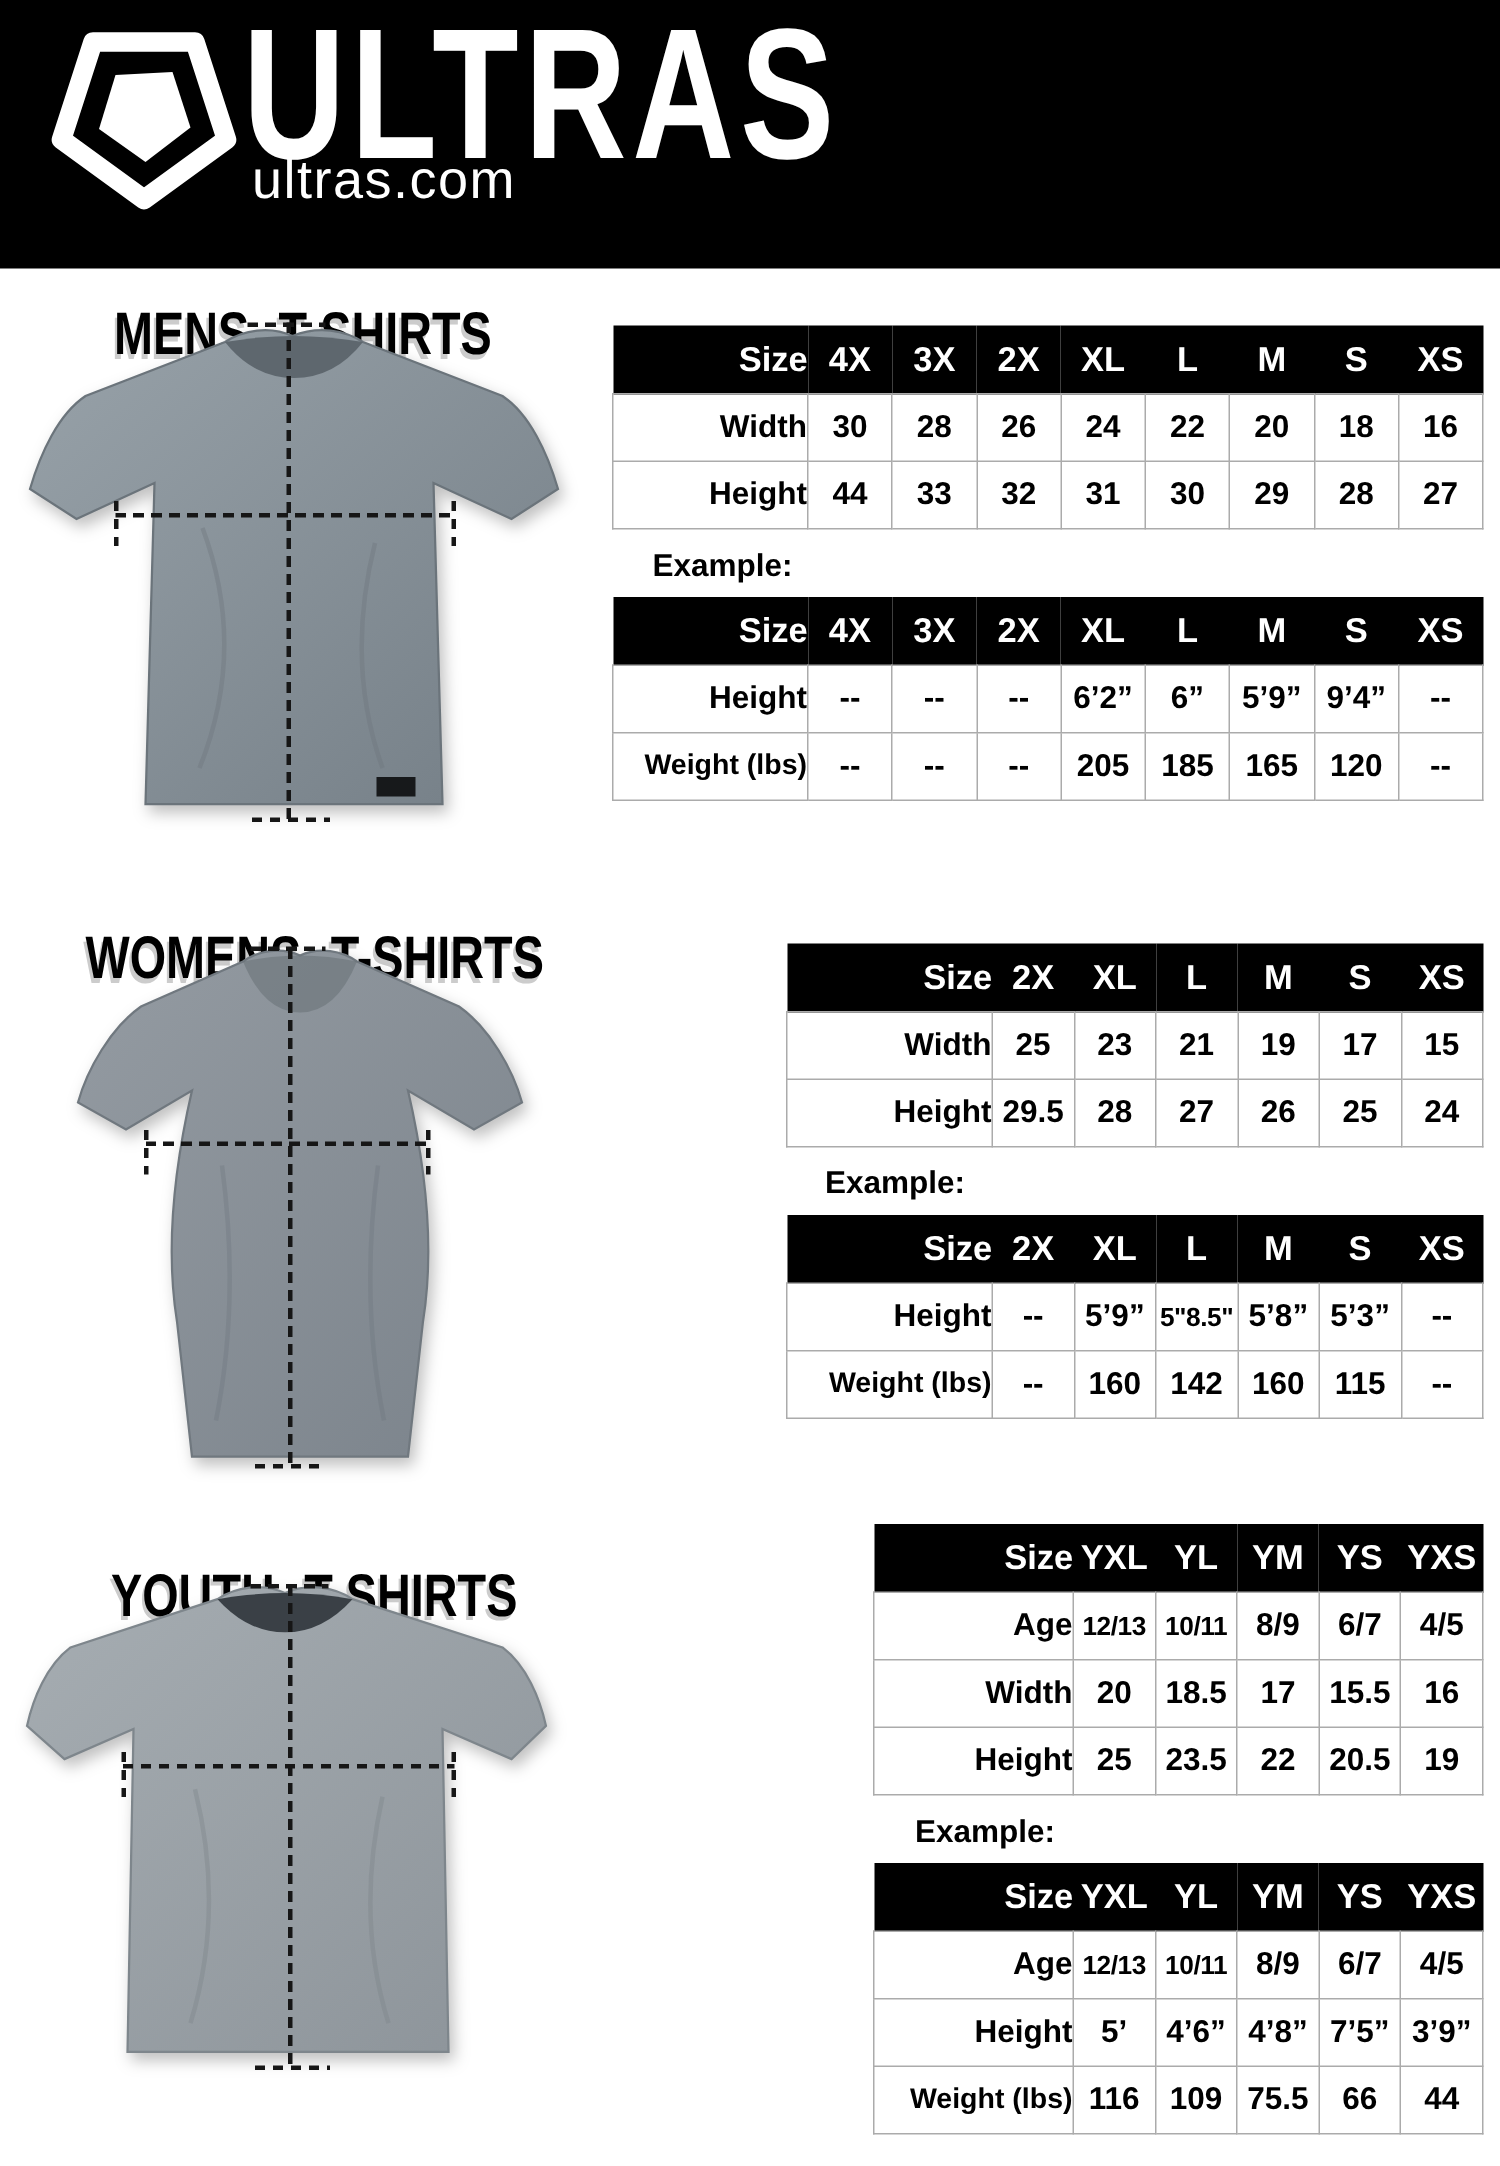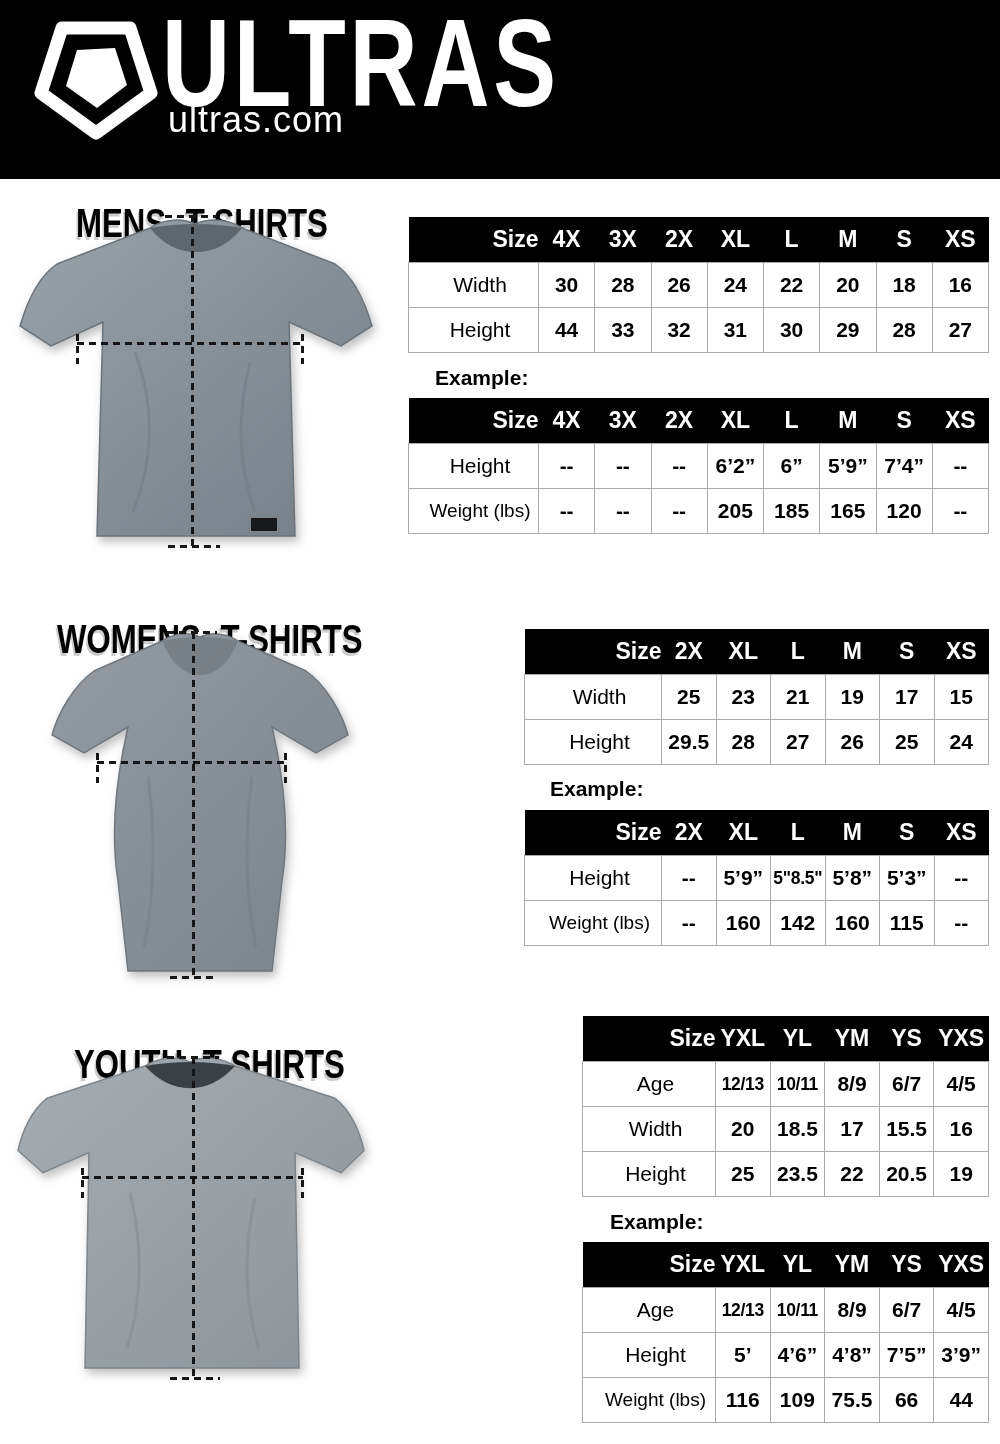--- a/index.html
+++ b/index.html
@@ -56,21 +56,21 @@
     background:var(--table_header_bg,#000);color:var(--table_header_text,#fff);
     font-size:23px;font-weight:bold;height:45px;
     border:none;padding:0;
   }
   .tbl thead th:first-child{text-align:right;padding-left:15px;}
   .tbl tbody th,.tbl tbody td{
     border:1.5px solid var(--table_border,#ababab);
     height:44px;padding:0;vertical-align:middle;
   }
   .tbl tbody td{font-size:21px;font-weight:bold;text-align:center;}
-  .tbl tbody th{font-size:21px;font-weight:normal;text-align:center;padding-left:13px;}
+  .tbl tbody th{font-size:21px;font-weight:bold;text-align:right;padding-left:13px;}
   .tbl td.sm{font-size:17.5px;letter-spacing:-0.3px;}
   .tbl th.lbl2{font-size:19px;line-height:1.1;}
   .pos-mens-size   {left:408px;top:217px;width:581px;}
   .pos-mens-ex     {left:408px;top:398px;width:581px;}
   .pos-womens-size {left:524px;top:629px;width:465px;}
   .pos-womens-ex   {left:524px;top:810px;width:465px;}
   .pos-youth-size  {left:582px;top:1016px;width:407px;}
   .pos-youth-ex    {left:582px;top:1242px;width:407px;}
   .w-mens   thead th:first-child{width:115px;}
   .w-womens thead th:first-child{width:122px;}
@@ -182,21 +182,21 @@
       </thead>
       <tbody>
         <tr>
           <th>Height</th>
           <td>--</td>
           <td>--</td>
           <td>--</td>
           <td>6’2”</td>
           <td>6”</td>
           <td>5’9”</td>
-          <td>7’4”</td>
+          <td>9’4”</td>
           <td>--</td>
         </tr>
         <tr>
           <th class="lbl2">Weight (lbs)</th>
           <td>--</td>
           <td>--</td>
           <td>--</td>
           <td>205</td>
           <td>185</td>
           <td>165</td>

